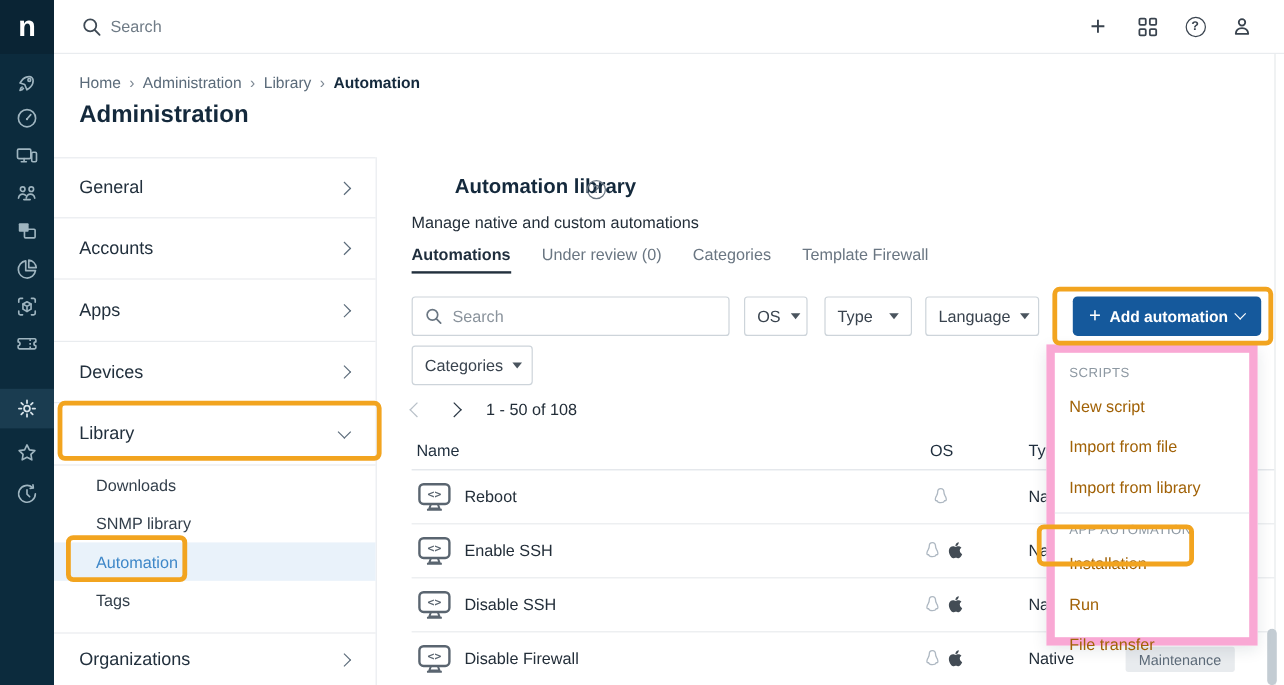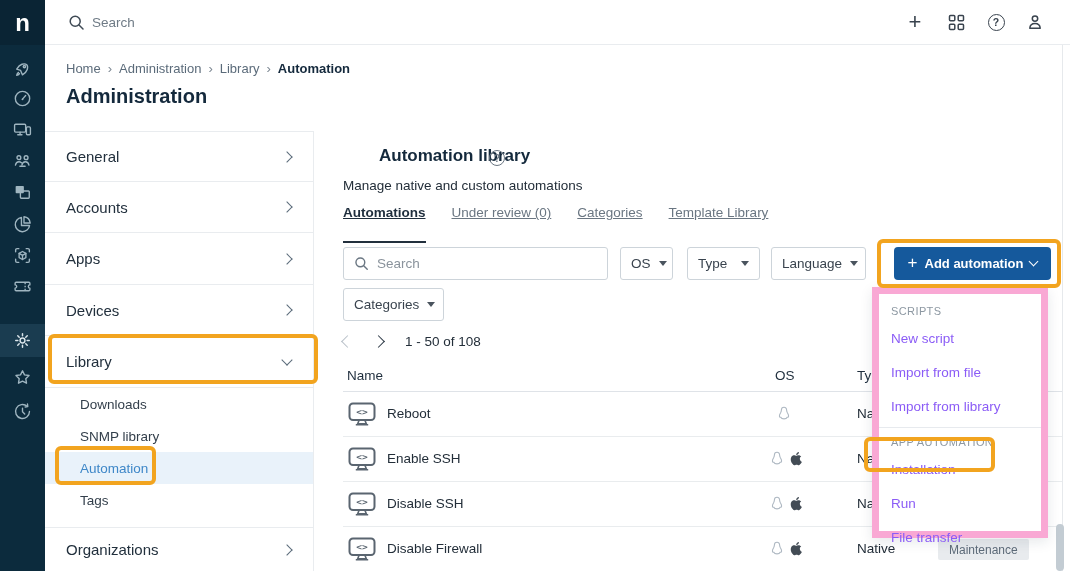--- a/index.html
+++ b/index.html
@@ -47,21 +47,21 @@
   .sub-row { position:absolute; left:45px; width:268px; height:32px; display:flex; align-items:center;
              padding-left:35px; font-size:13.5px; color:#333f4b; }
   .sub-row.selected { background:#e9f2fa; color:#3e87c8; }
 
   
   .content-title { position:absolute; left:343px; top:146px; font-size:17px; font-weight:700; color:#14293c;margin-left:36px; }
   .title-help { position:absolute; left:489px; top:150px; }
   .title-help .circle-q { width:16px; height:16px; border-width:1.2px; border-color:#6a7682; color:#6a7682; font-size:10px; }
   .content-subtitle { position:absolute; left:343px; top:178px; font-size:13.5px; color:#232e39; }
   .tabs { position:absolute; left:343px; top:205px; display:flex; gap:26px; font-size:13.5px; color:#6a7682; }
-  .tab { padding-bottom:21px; cursor:pointer;text-decoration:underline; }
+  .tab { padding-bottom:6px; cursor:pointer; }
   .tab.active { color:#1f2e3d; font-weight:700; border-bottom:2.5px solid #22303d; }
 
   
   .search-box { position:absolute; left:343px; top:247px; width:265px; height:33px; border:1px solid #cdd4da; border-radius:3px;
                 display:flex; align-items:center; padding:0 10px; gap:8px; background:#fff; }
   .search-box input { border:none; outline:none; flex:1; font-size:13.5px; font-family:inherit; color:#2a3744; }
   .search-box input::placeholder { color:#8a939c; }
   .select-box { position:absolute; top:247px; height:33px; border:1px solid #cdd4da; border-radius:3px; background:#fff;
                 display:flex; align-items:center; justify-content:space-between; padding:0 10px; font-size:13.5px; color:#39434e; }
   .caret-down { width:0; height:0; border-left:4.5px solid transparent; border-right:4.5px solid transparent;
@@ -97,21 +97,21 @@
   .row-name { position:absolute; left:44px; top:14px; font-size:13.5px; color:#232e39; }
   .row-os { position:absolute; left:428px; top:14px; display:flex; gap:6px; align-items:center; }
   .row-type { position:absolute; left:514px; top:14px; font-size:13.5px; color:#232e39; }
   .row-badge { position:absolute; left:595px; top:12px; height:21px; padding:0 11px; background:#e8ebee; border-radius:2px;
                font-size:12px; color:#5d6b79; display:flex; align-items:center; }
 
   
   .add-menu { position:absolute; left:872px; top:287px; width:176px; height:251px; background:#fff;
               border:7px solid #f9a8d4; box-shadow:0 4px 12px rgba(20,40,60,.10); z-index:20; padding-top:5px; }
   .am-label { padding:6px 12px 4px; font-size:11px; color:#8d98a2; letter-spacing:.4px; }
-  .am-item { height:34px; display:flex; align-items:center; padding:0 12px; font-size:13.5px; color:#8b5cf6; cursor:pointer; }
+  .am-item { height:34px; display:flex; align-items:center; padding:0 12px; font-size:13.5px; color:#a16207; cursor:pointer; }
   .am-divider { height:1px; background:#e7eaee; margin:4px 0 2px; }
 
   
   .anno { position:absolute; border:4px solid #f2a41f; border-radius:6px; pointer-events:none; z-index:26; }
   .anno-library { left:48px; top:334px; width:270px; height:50px; }
   .anno-automation { left:55px; top:446px; width:101px; height:39px; }
   .anno-addbtn { left:877px; top:239px; width:184px; height:49px; }
   .anno-install { left:864px; top:437px; width:131px; height:35px; }
 
   
@@ -279,21 +279,21 @@
   <div class="content-title">Automation library</div>
   <span class="title-help">
     <span class="circle-q">?</span>
   </span>
   <div class="content-subtitle">Manage native and custom automations</div>
 
   <div class="tabs">
     <div class="tab active">Automations</div>
     <div class="tab">Under review (0)</div>
     <div class="tab">Categories</div>
-    <div class="tab">Template Library</div>
+    <div class="tab">Template Firewall</div>
   </div>
 
   <div class="search-box">
     <svg width="15" height="15" viewBox="0 0 17 17" fill="none" stroke="#6a7682" stroke-width="1.6" stroke-linecap="round">
       <circle cx="7.2" cy="7.2" r="5"></circle>
         <path d="M11 11l4 4"></path>
     </svg>
     <input type="text" placeholder="Search" style="">
   </div>
   <div class="select-box sel-os">

